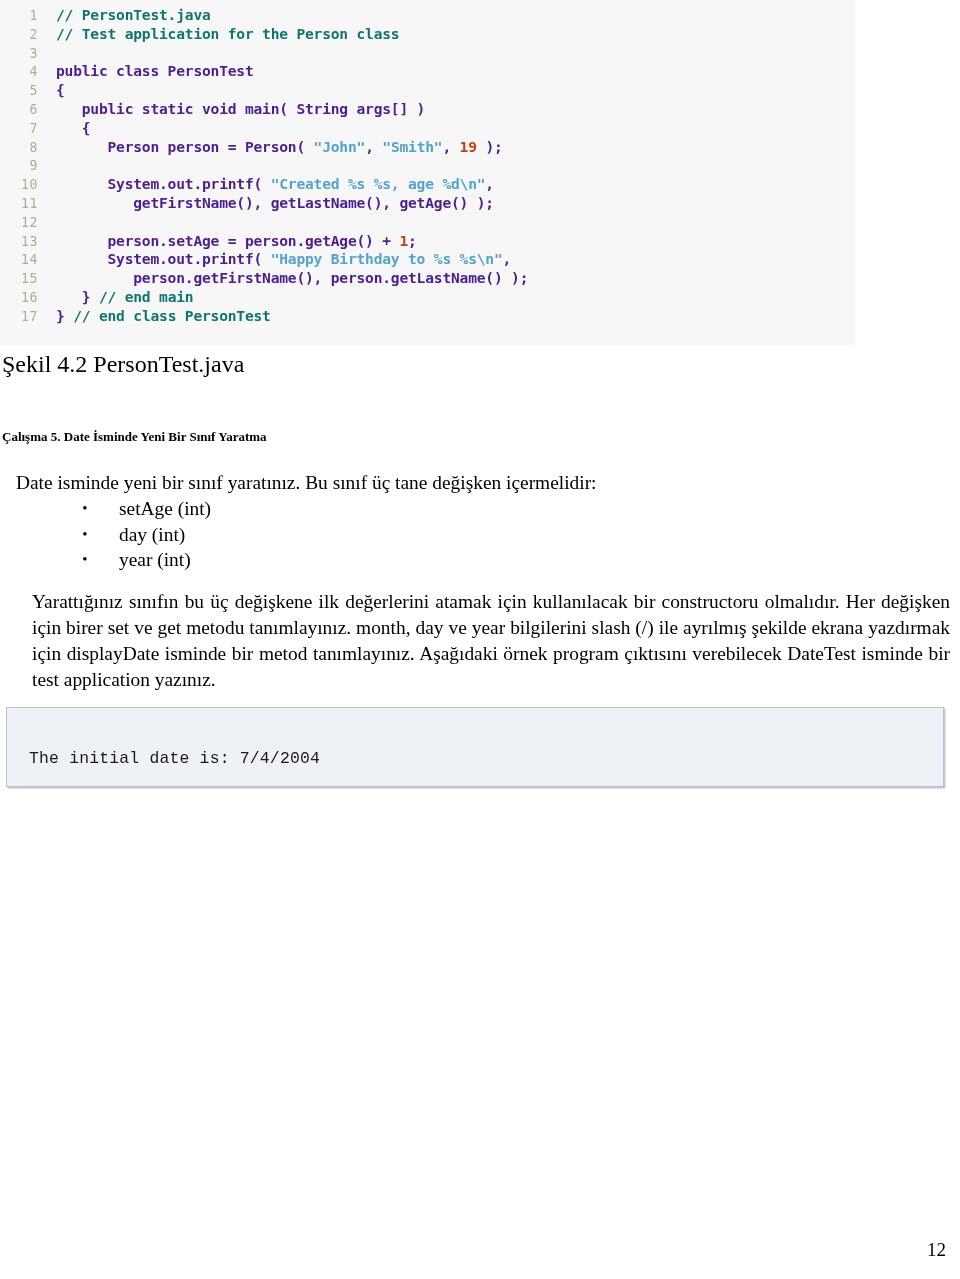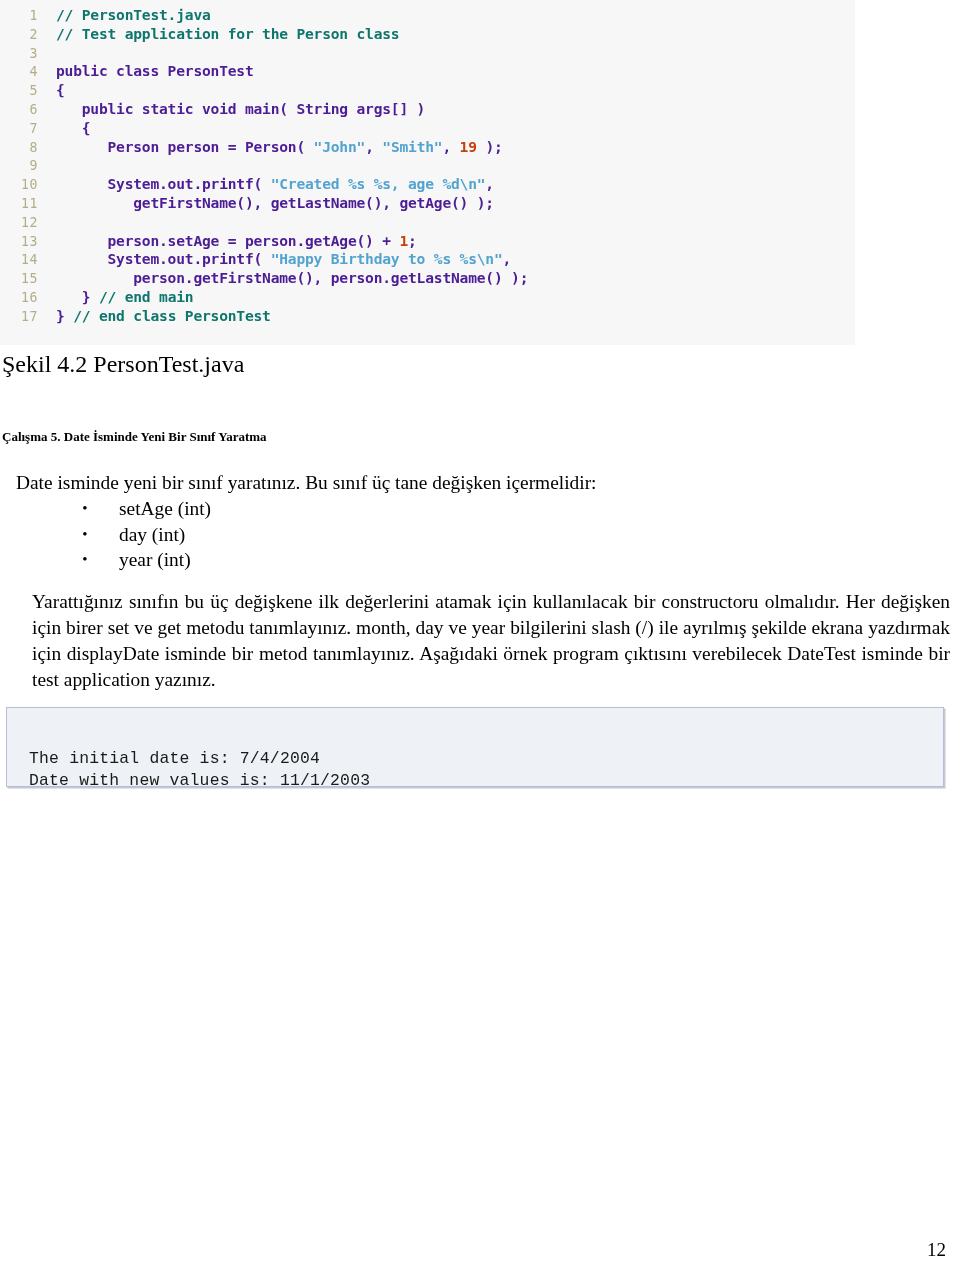--- a/index.html
+++ b/index.html
@@ -187,16 +187,16 @@
     <li class="bullet-item">
       <span class="dot">•</span>
       <span>year (int)</span>
     </li>
   </ul>
 
   <p class="flow-para">Yarattığınız sınıfın bu üç değişkene ilk değerlerini atamak için kullanılacak bir constructoru olmalıdır. Her değişken için birer set ve get metodu tanımlayınız. month, day ve year bilgilerini slash (/) ile ayrılmış şekilde ekrana yazdırmak için displayDate isminde bir metod tanımlayınız. Aşağıdaki örnek program çıktısını verebilecek DateTest isminde bir test application yazınız.</p>
 </div>
 
 <div class="output-figure">
-  <div class="output-lines"><span class="output-line">The initial date is: 7/4/2004</span><span class="output-line">Date with new values is: 11/1/2003</span></div>
+  <div class="output-lines"><span class="output-line">The initial date is: 7/4/2004</span></div>
 </div>
 
 <div class="page-number">12</div>
 
 </body></html>

